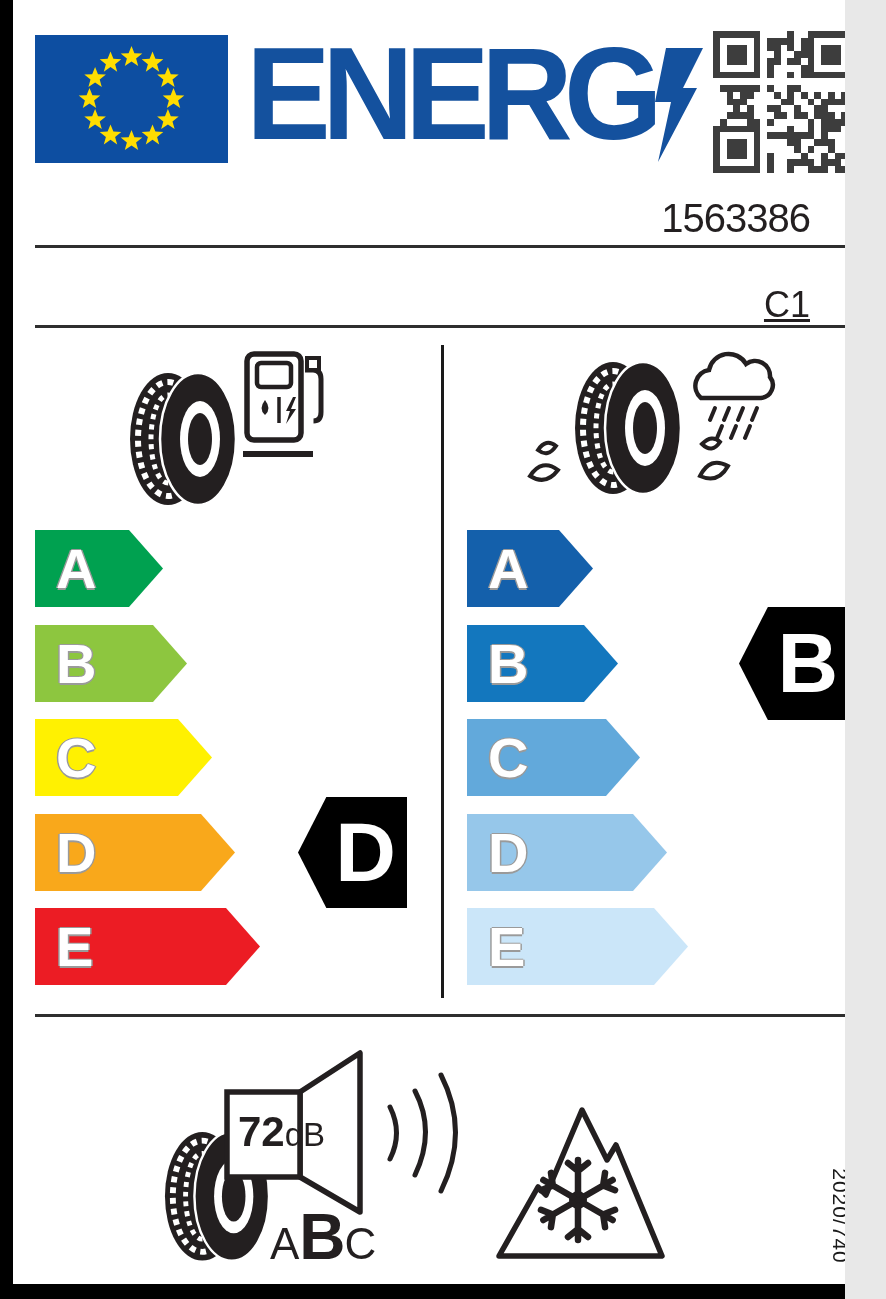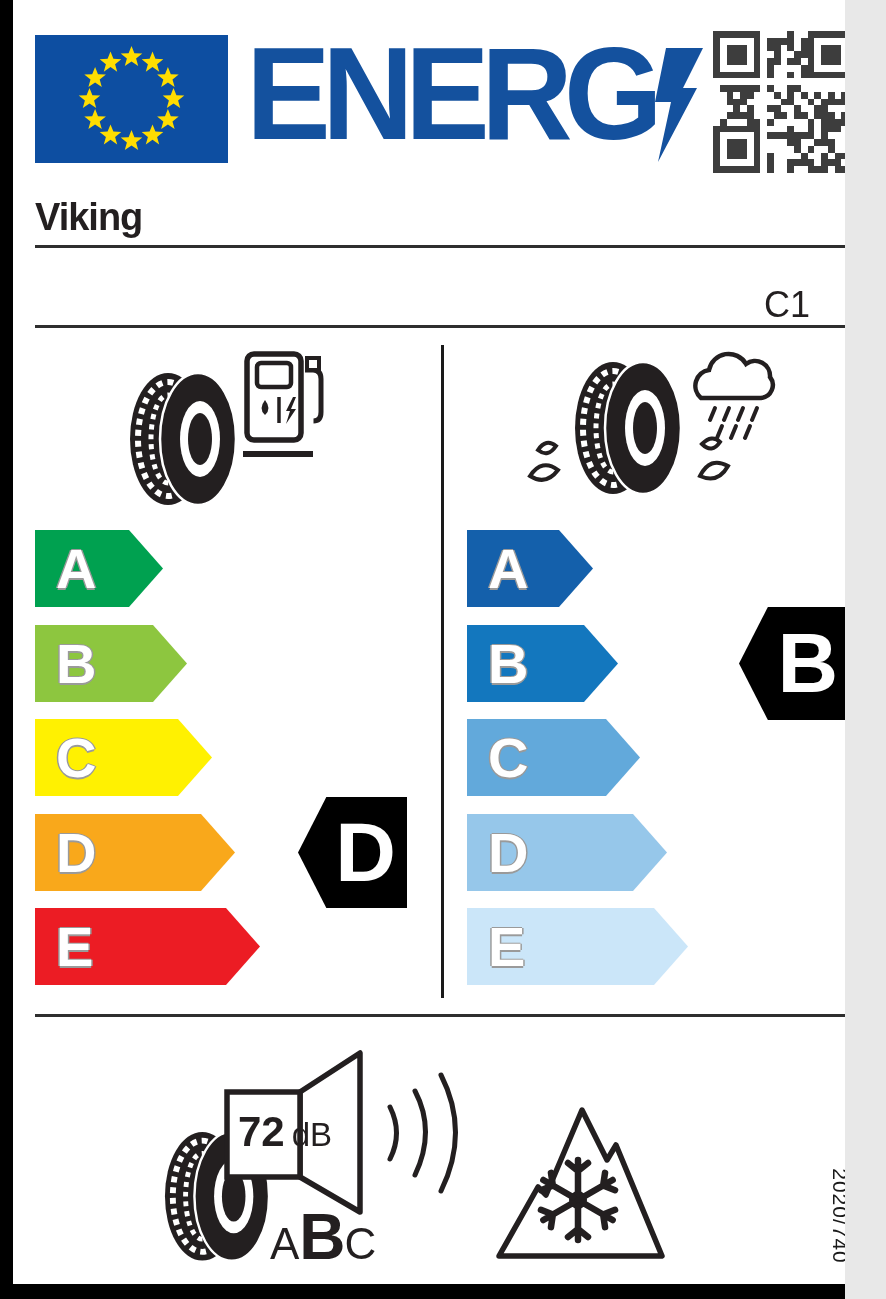--- a/index.html
+++ b/index.html
@@ -15,38 +15,38 @@
 
   .flag{position:absolute;left:35px;top:35px;}
   .energ{position:absolute;left:246px;top:28px;font-size:131px;line-height:1;font-weight:bold;
          letter-spacing:-9px;transform:scaleX(.97);transform-origin:left top;}
   .bolt{position:absolute;left:646px;top:48px;}
   .qr{position:absolute;left:713px;top:31px;}
 
   .brand{position:absolute;left:35px;top:196px;font-size:38px;font-weight:bold;letter-spacing:-1px;}
   .artnum{position:absolute;right:35px;top:196px;font-size:40px;letter-spacing:-1px;}
   .tiresize{position:absolute;left:35px;top:276px;font-size:47px;letter-spacing:-1px;}
-  .tireclass{position:absolute;right:35px;top:284px;font-size:36px;}
+  .tireclass{position:absolute;right:35px;top:284px;font-size:36px;text-decoration:underline;}
 
   .icon{position:absolute;}
 
   .scale-row{position:absolute;height:77px;filter:drop-shadow(0 0 .6px #888);
              clip-path:polygon(0 0,calc(100% - 34px) 0,100% 50%,calc(100% - 34px) 100%,0 100%);}
   .scale-letter{position:absolute;left:21px;top:0;line-height:77px;font-size:56px;font-weight:bold;color:#fff;
                 text-shadow:-1.5px 0 #9a9a9a,1.5px 0 #9a9a9a,0 -1.5px #9a9a9a,0 1.5px #9a9a9a;}
 
   .indicator{position:absolute;background:#000;display:flex;align-items:center;justify-content:center;
              clip-path:polygon(26% 0,100% 0,100% 100%,26% 100%,0 50%);}
   .indicator span{padding-left:24%;font-size:84px;font-weight:bold;color:#fff;}
   .ind-fuel{left:298px;top:797px;width:109px;height:111px;}
   .ind-wet{left:739px;top:607px;width:111px;height:113px;}
 
   .db-text{position:absolute;left:238px;top:1108px;white-space:nowrap;}
   .db-text .val{font-size:42px;font-weight:bold;margin-top:23px;}
-  .db-text .unit{font-size:33px;margin-left:7px;}
+  .db-text .unit{font-size:33px;}
   .abc{position:absolute;left:270px;top:1205px;display:flex;align-items:baseline;line-height:1;}
   .abc .n-a,.abc .n-c{font-size:44px;}
   .abc .n-b{font-size:64px;font-weight:bold;letter-spacing:-1px;}
 
   .regulation{position:absolute;left:840px;top:1216px;transform:translate(-50%,-50%) rotate(90deg);
               font-size:21px;letter-spacing:1px;white-space:nowrap;color:#1a1a1a;}
   svg{display:block;}
 </style>
 </head>
 <body>
@@ -299,21 +299,21 @@
       <rect x="8" y="20" width="1" height="1" fill="#3D3D3D"></rect>
       <rect x="11" y="20" width="1" height="1" fill="#3D3D3D"></rect>
       <rect x="14" y="20" width="1" height="1" fill="#3D3D3D"></rect>
       <rect x="15" y="20" width="1" height="1" fill="#3D3D3D"></rect>
       <rect x="16" y="20" width="1" height="1" fill="#3D3D3D"></rect>
       <rect x="18" y="20" width="1" height="1" fill="#3D3D3D"></rect>
       <rect x="19" y="20" width="1" height="1" fill="#3D3D3D"></rect>
       <rect x="20" y="20" width="1" height="1" fill="#3D3D3D"></rect>
     </svg>
 
-  <div class="brand">Viking</div>
+  <div class="artnum">1563386</div>
   <div class="hline" style="top:245px"></div>
   <div class="tireclass">C1</div>
   <div class="hline" style="top:325px"></div>
 
   <div class="vdivider"></div>
 
   <svg width="0" height="0" style="position:absolute">
     <defs>
       <g id="tire">
         <ellipse cx="40" cy="70" rx="38" ry="66" fill="#231f20"></ellipse>

